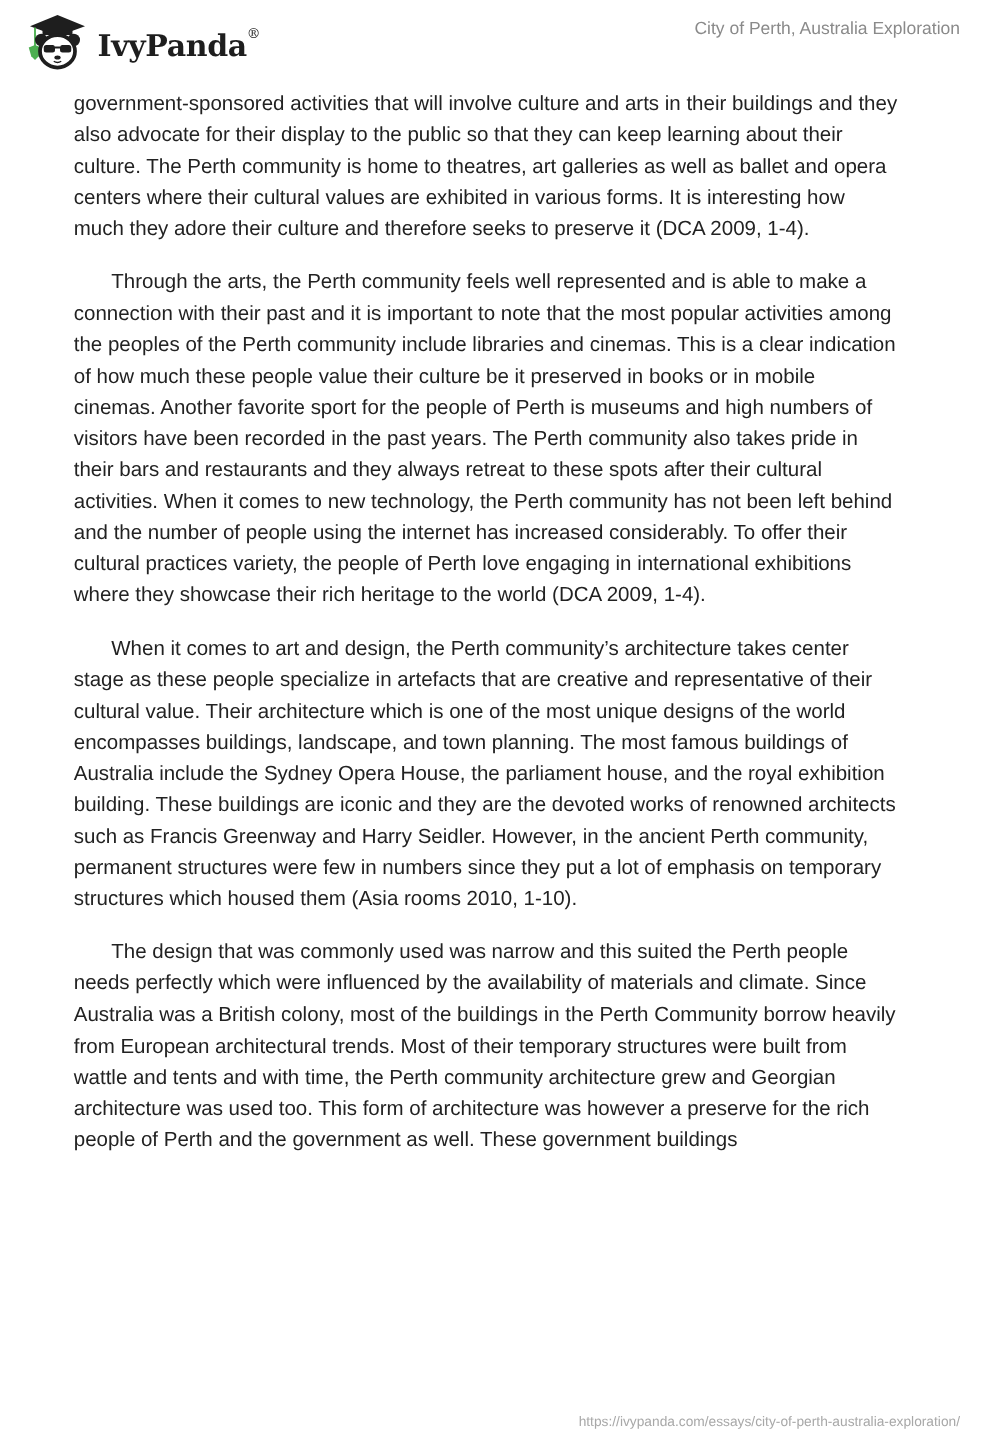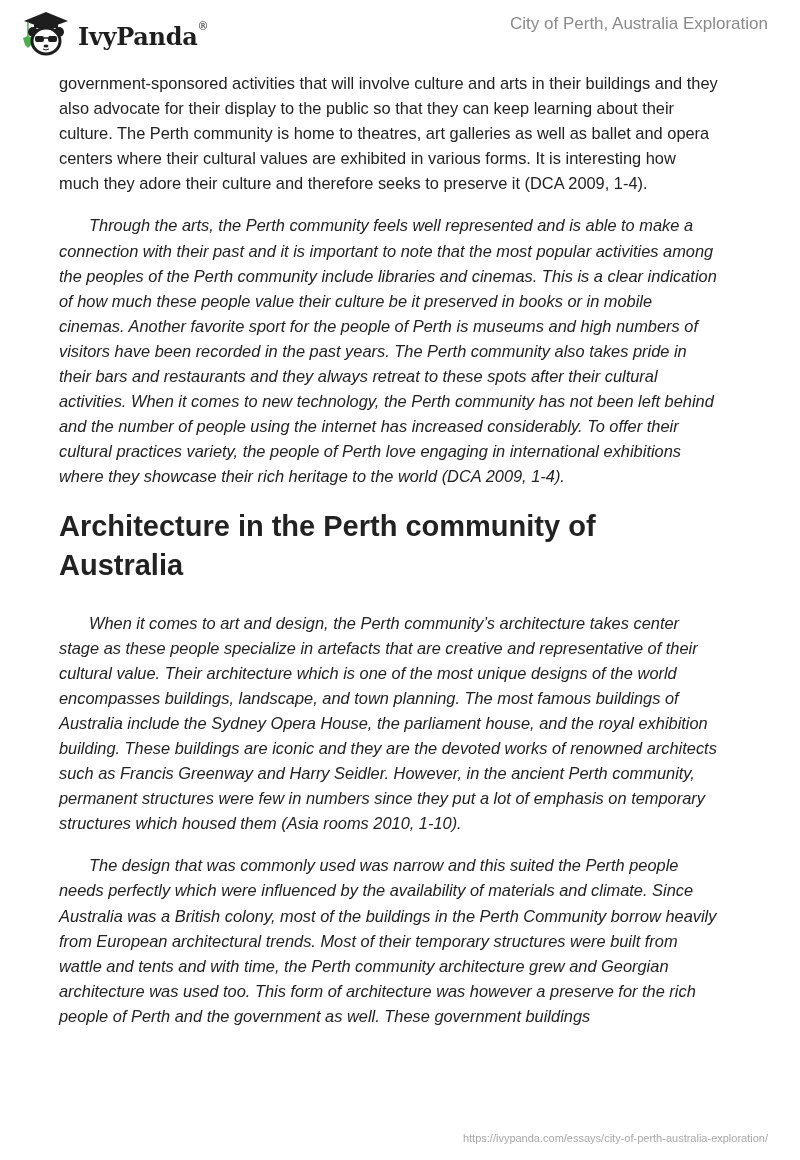--- a/index.html
+++ b/index.html
@@ -10,27 +10,27 @@
   }
   .header { position: absolute; top: 0; left: 0; width: 800px; height: 60px; }
   .logo { position: absolute; left: 16px; top: 8px; display: flex; align-items: center; }
   .logo-icon { width: 58px; height: 50px; }
   .logo-text {
     font-family: "DejaVu Serif", serif; font-weight: bold; font-size: 24px;
     color: #1e1e1e; margin-left: 4px; margin-top: 6px; letter-spacing: -0.3px;
   }
   .logo-text sup { font-size: 11px; font-weight: normal; vertical-align: top; position: relative; top: -2px; }
   .header-title {
-    position: absolute; right: 32px; top: 14px; font-size: 17px; color: #8a8a8a;
+    position: absolute; right: 32px; top: 14px; font-size: 14px; color: #8a8a8a;
   }
   .content { position: absolute; left: 59px; top: 71px; width: 660px; }
   .content p {
     margin: 0 0 17px 0; font-size: 16.4px; line-height: 25.1px; color: #222;
   }
-  .content p.indent { text-indent: 30px; font-style: italic; }
+  .content p.indent { text-indent: 30px; }
   .content h2 {
     font-size: 29px; font-weight: bold; line-height: 39px; color: #222;
     margin: 14px 0 26px 0;
   }
   .footer-url {
     position: absolute; right: 32px; top: 1132px; font-size: 11px; color: #a8a8a8;
   }
 </style>
 </head>
 <body>
@@ -57,18 +57,17 @@
       <path d="M27,41 Q30,43 33,41" stroke="#1e1e1e" stroke-width="1" fill="none"></path>
     </svg>
     <span class="logo-text"><span>IvyPanda</span><sup>®</sup></span>
   </div>
   <div class="header-title">City of Perth, Australia Exploration</div>
 </div>
 
 <div class="content">
   <p>government-sponsored activities that will involve culture and arts in their buildings and they also advocate for their display to the public so that they can keep learning about their culture. The Perth community is home to theatres, art galleries as well as ballet and opera centers where their cultural values are exhibited in various forms. It is interesting how much they adore their culture and therefore seeks to preserve it (DCA 2009, 1-4).</p>
   <p class="indent">Through the arts, the Perth community feels well represented and is able to make a connection with their past and it is important to note that the most popular activities among the peoples of the Perth community include libraries and cinemas. This is a clear indication of how much these people value their culture be it preserved in books or in mobile cinemas. Another favorite sport for the people of Perth is museums and high numbers of visitors have been recorded in the past years. The Perth community also takes pride in their bars and restaurants and they always retreat to these spots after their cultural activities. When it comes to new technology, the Perth community has not been left behind and the number of people using the internet has increased considerably. To offer their cultural practices variety, the people of Perth love engaging in international exhibitions where they showcase their rich heritage to the world (DCA 2009, 1-4).</p>
-  <h2>Architecture in the Perth community of Australia</h2>
   <p class="indent">When it comes to art and design, the Perth community’s architecture takes center stage as these people specialize in artefacts that are creative and representative of their cultural value. Their architecture which is one of the most unique designs of the world encompasses buildings, landscape, and town planning. The most famous buildings of Australia include the Sydney Opera House, the parliament house, and the royal exhibition building. These buildings are iconic and they are the devoted works of renowned architects such as Francis Greenway and Harry Seidler. However, in the ancient Perth community, permanent structures were few in numbers since they put a lot of emphasis on temporary structures which housed them (Asia rooms 2010, 1-10).</p>
   <p class="indent">The design that was commonly used was narrow and this suited the Perth people needs perfectly which were influenced by the availability of materials and climate. Since Australia was a British colony, most of the buildings in the Perth Community borrow heavily from European architectural trends. Most of their temporary structures were built from wattle and tents and with time, the Perth community architecture grew and Georgian architecture was used too. This form of architecture was however a preserve for the rich people of Perth and the government as well. These government buildings</p>
 </div>
 
 <div class="footer-url">https://ivypanda.com/essays/city-of-perth-australia-exploration/</div>
 
 </body></html>

